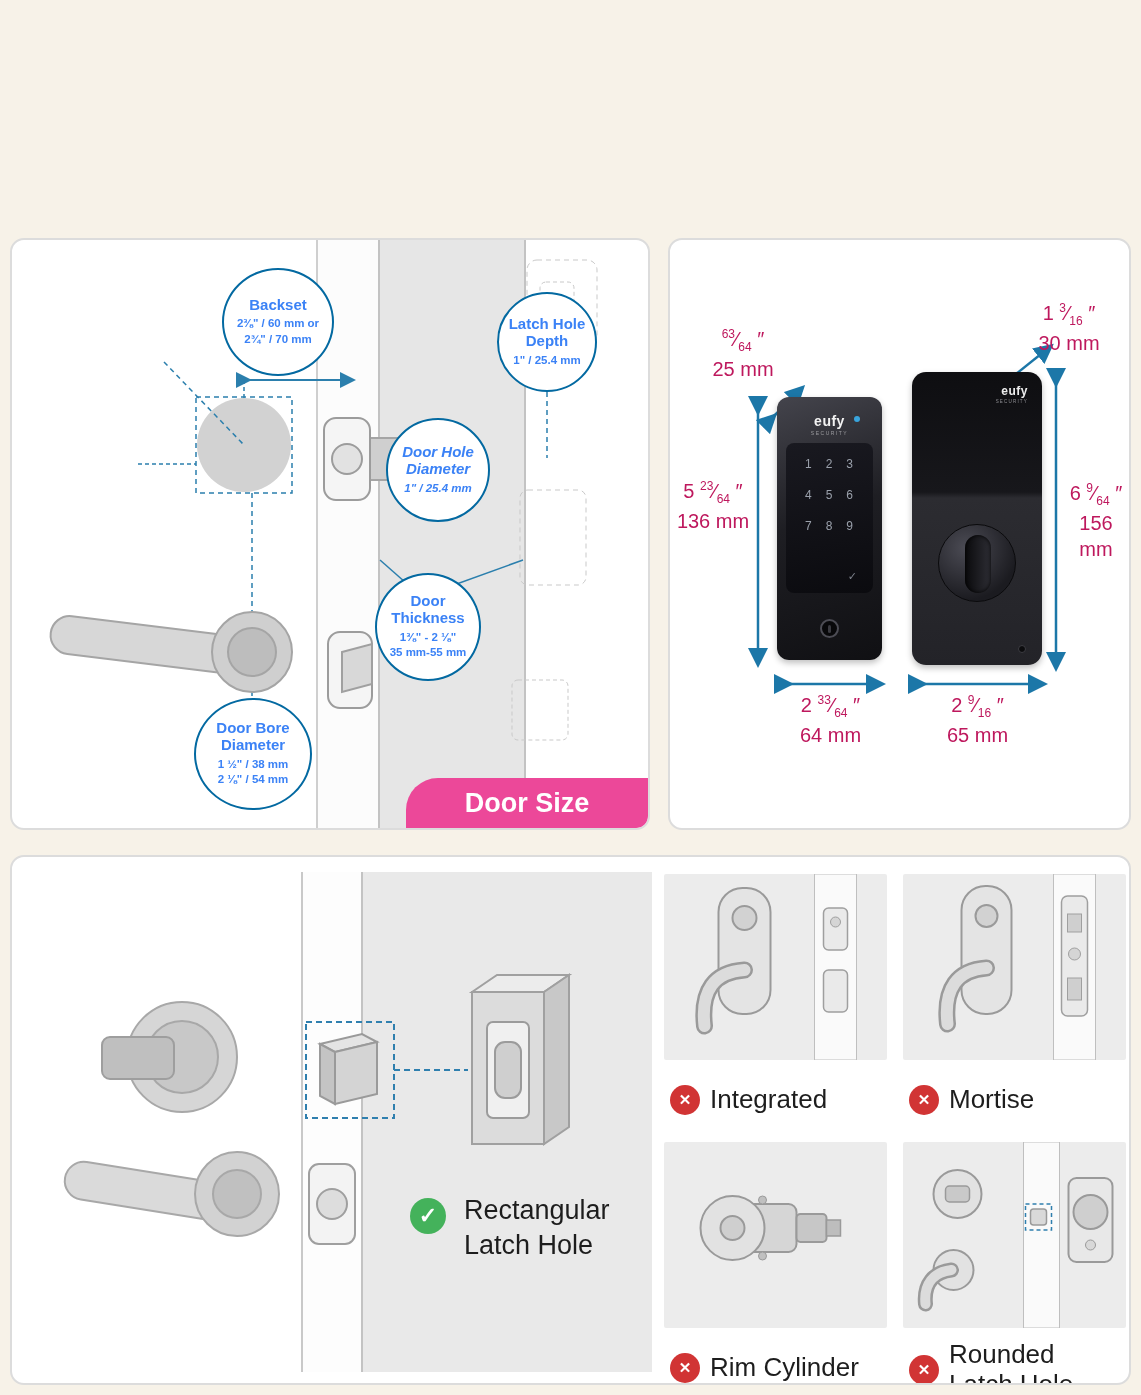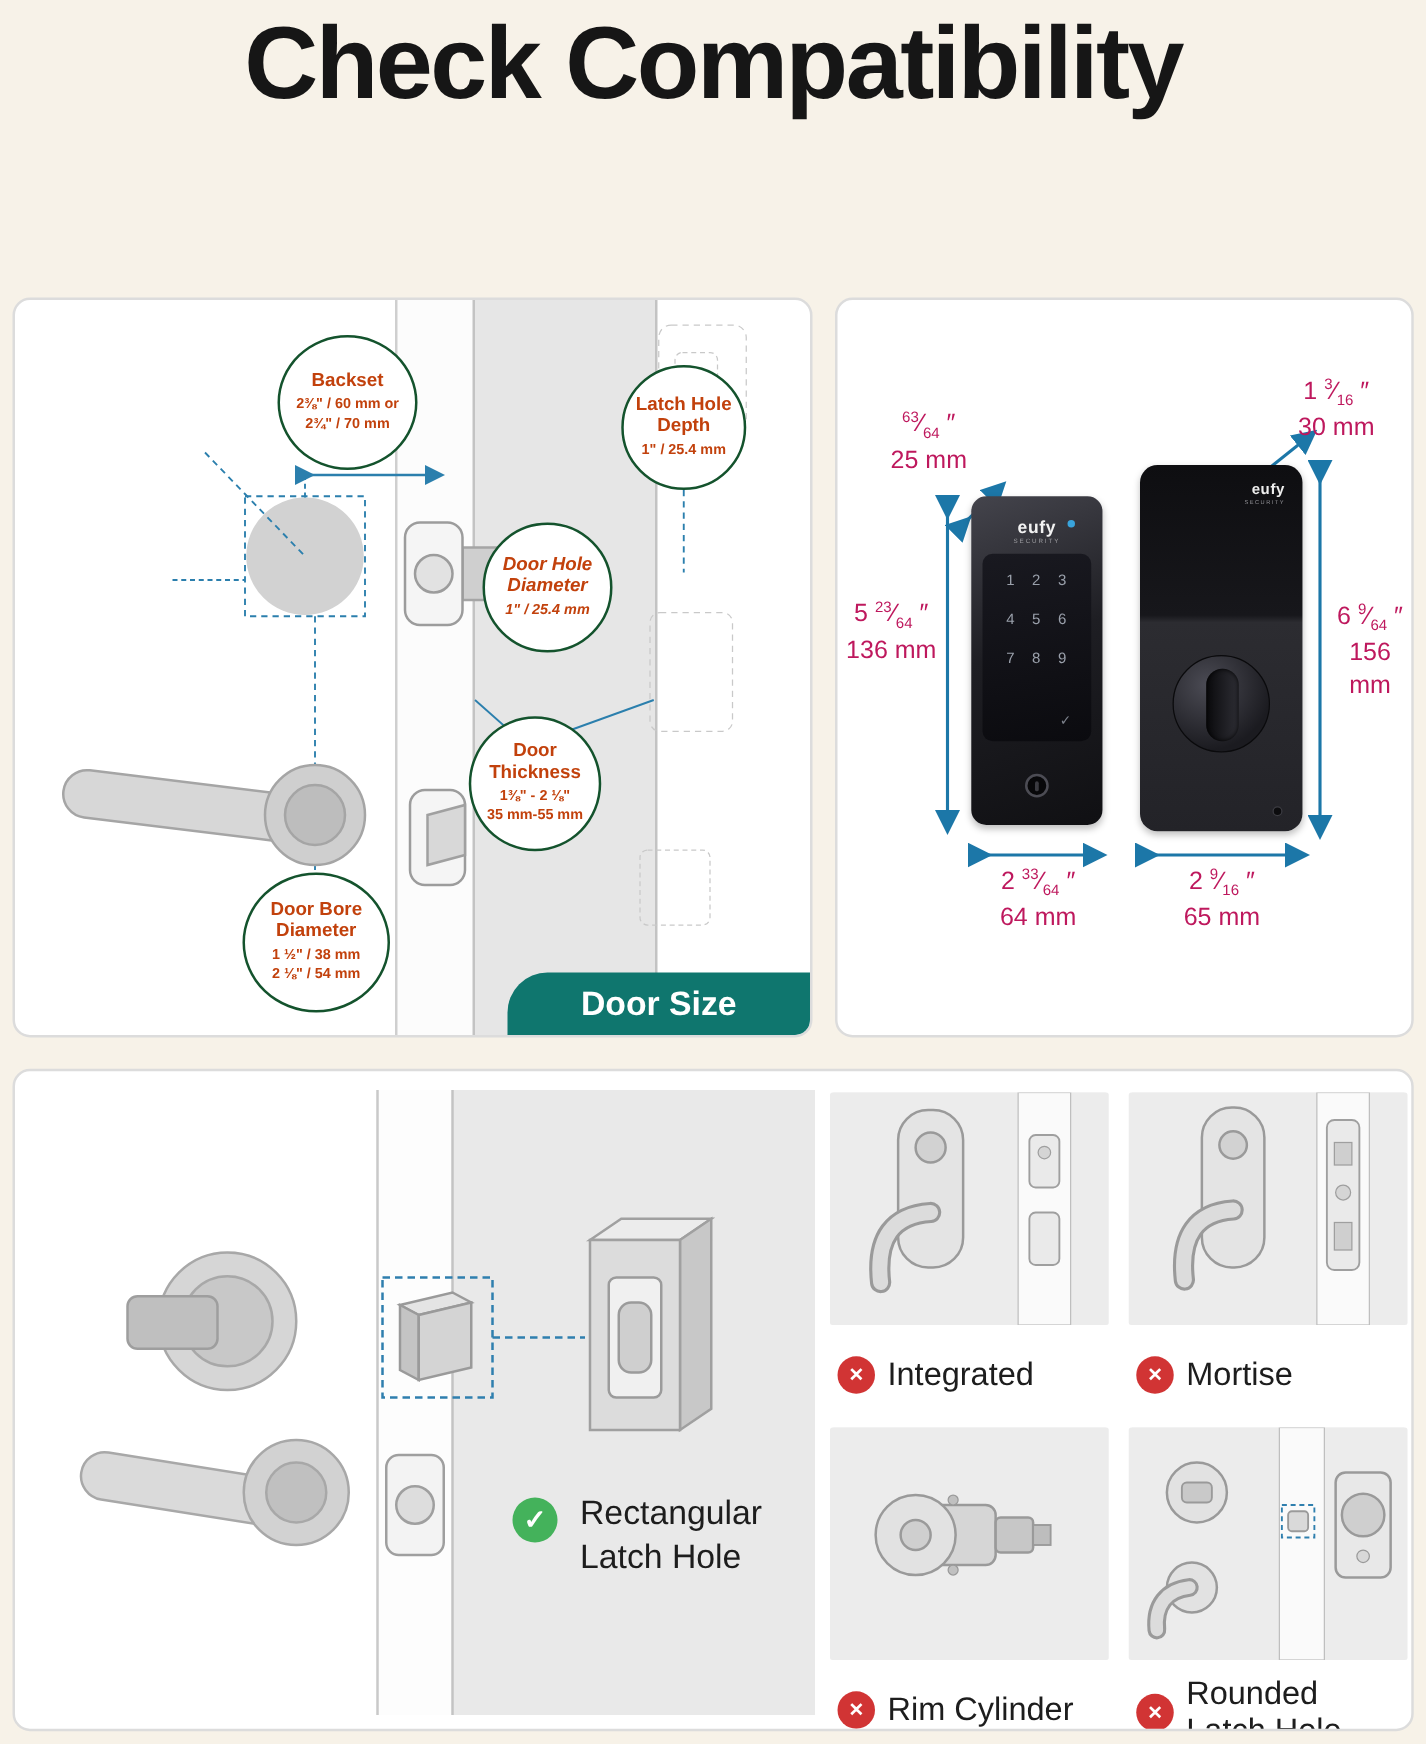--- a/index.html
+++ b/index.html
@@ -10,31 +10,31 @@
   
   .title { position:absolute; top:2px; left:0; width:100%; text-align:center;
            font-weight:700; color:#161616; font-size:82px; line-height:1.2; letter-spacing:-2px; }
 
   
   .panel { position:absolute; background:#fff; border:2px solid #dcdcdc; border-radius:14px; overflow:hidden; }
   #door-panel   { left:10px;  top:238px; width:640px;  height:592px; }
   #lock-panel   { left:668px; top:238px; width:463px;  height:592px; }
   #compat-panel { left:10px;  top:855px; width:1121px; height:530px; }
 
-  .badge { position:absolute; bottom:0; background:#0f766e; color:#fff; font-weight:700;
+  .badge { position:absolute; bottom:0; background:#ec4899; color:#fff; font-weight:700;
            font-size:27px; display:flex; align-items:center; justify-content:center; z-index:6; }
   .badge.br { right:0; width:242px; height:50px; border-top-left-radius:32px; border-bottom-right-radius:11px; }
   .badge.bl { left:0;  width:302px; height:50px; border-top-right-radius:32px; border-bottom-left-radius:11px; }
 
   .overlay { position:absolute; left:0; top:0; }
 
   
-  .callout { position:absolute; border:2px solid #14532d; background:#fff; border-radius:50%;
+  .callout { position:absolute; border:2px solid #0369a1; background:#fff; border-radius:50%;
              display:flex; flex-direction:column; align-items:center; justify-content:center;
-             text-align:center; color:#c2410c; z-index:4; padding:8px; }
+             text-align:center; color:#3b82f6; z-index:4; padding:8px; }
   .callout .ct { font-weight:700; font-size:15px; line-height:1.12; margin-bottom:3px; }
   .callout .cv { font-size:11.5px; font-weight:700; line-height:1.35; }
 
   
   .meas { position:absolute; text-align:center; color:#be185d; font-size:20px; line-height:1.3; z-index:4; }
   .meas .inch sup, .meas .inch sub { font-size:12px; }
 
   
   .device { position:absolute; z-index:3; }
   #front-device { left:107px; top:157px; width:105px; height:263px; border-radius:12px;
@@ -86,21 +86,20 @@
   .cross-icon { flex:0 0 30px; width:30px; height:30px; border-radius:50%; background:#d13434; color:#fff;
                 font-size:15px; font-weight:700; display:flex; align-items:center; justify-content:center; }
   .cell-label { font-size:26px; color:#1d1d1d; line-height:1.15; max-width:160px; }
 </style>
 </head>
 <body>
 
 <div class="page">
 
   <div class="title">
-    <div>Check Compatibility</div>
   </div>
 
   <section class="panel" id="door-panel">
 
     <svg class="overlay" width="636" height="588" viewBox="0 0 636 588">
       <defs>
         <marker id="ahd" markerWidth="8" markerHeight="8" refX="4" refY="4" orient="auto">
           <path d="M0,0 L8,4 L0,8 Z" fill="#2b7fad"></path>
         </marker>
       </defs>

